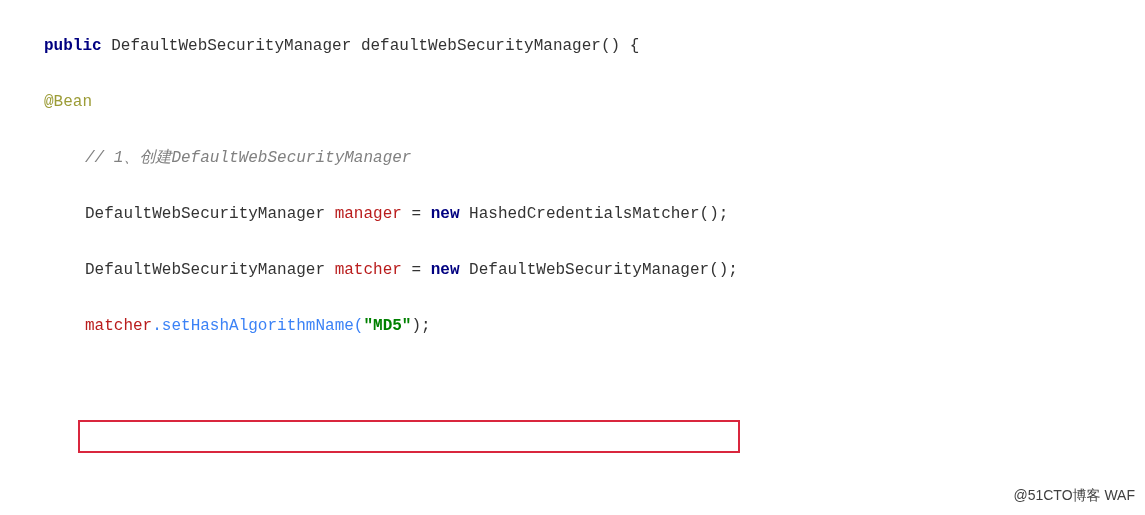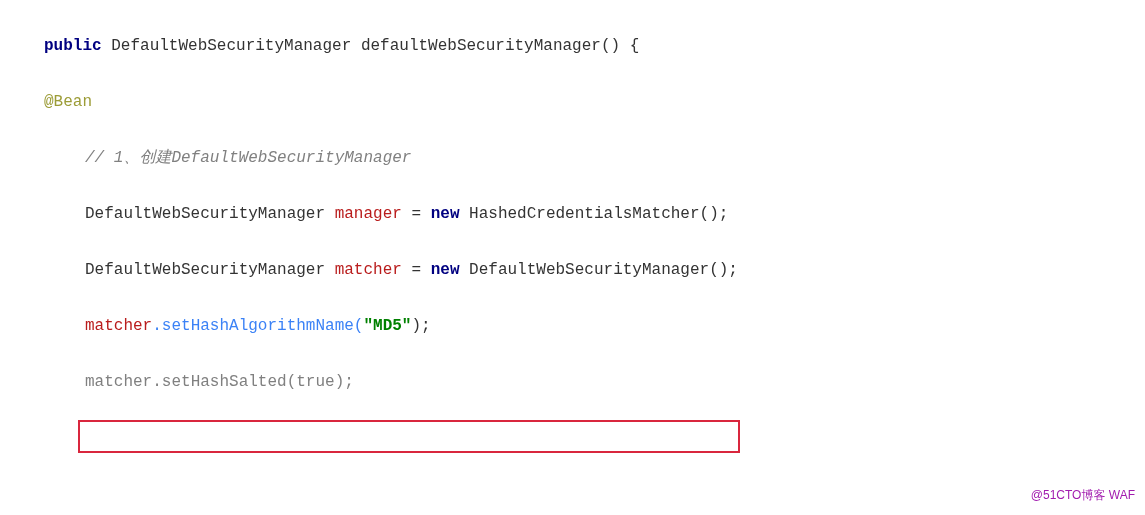--- a/index.html
+++ b/index.html
@@ -43,36 +43,35 @@
     top: 420px;
     width: 662px;
     height: 33px;
     border: 2px solid #d9263d;
     pointer-events: none;
   }
   .watermark {
     position: absolute;
     right: 10px;
     bottom: 6px;
-    color: #a21caf;
-    font-size: 12px;
+    color: #404040;
+    font-size: 14px;
     font-family: sans-serif;
   }
 </style>
 </head>
 <body>
 
 <div class="code-container">
 <div class="line i1"><span class="keyword">public</span><span class="punct"> </span><span class="type">DefaultWebSecurityManager</span><span class="punct"> </span><span class="method-decl">defaultWebSecurityManager</span><span class="punct">() {</span></div>
 <div class="line i0"><span class="annotation">@Bean</span></div>
 <div class="line i2"><span class="comment">// 1、创建DefaultWebSecurityManager</span></div>
 <div class="line i2"><span class="type">DefaultWebSecurityManager</span><span> </span><span class="var">manager</span><span class="op"> = </span><span class="keyword">new</span><span class="punct"> HashedCredentialsMatcher();</span></div>
 <div class="line i2"><span class="type">DefaultWebSecurityManager</span><span> </span><span class="var">matcher</span><span class="op"> = </span><span class="keyword">new</span><span class="punct"> DefaultWebSecurityManager();</span></div>
 <div class="line i2"><span class="var">matcher</span><span class="methodcall">.setHashAlgorithmName(</span><span class="string">"MD5"</span><span class="punct">);</span></div>
-<div class="line i2" style="color:#808080;"><span class="var" style="color:#808080">matcher</span><span class="methodcall" style="color:#808080">.setHashSalted(</span><span class="boolean" style="color:#808080;font-weight:normal">true</span><span class="punct" style="color:#808080">);</span></div>
 
 
 
 
 
 
 
 
 
 </div>

